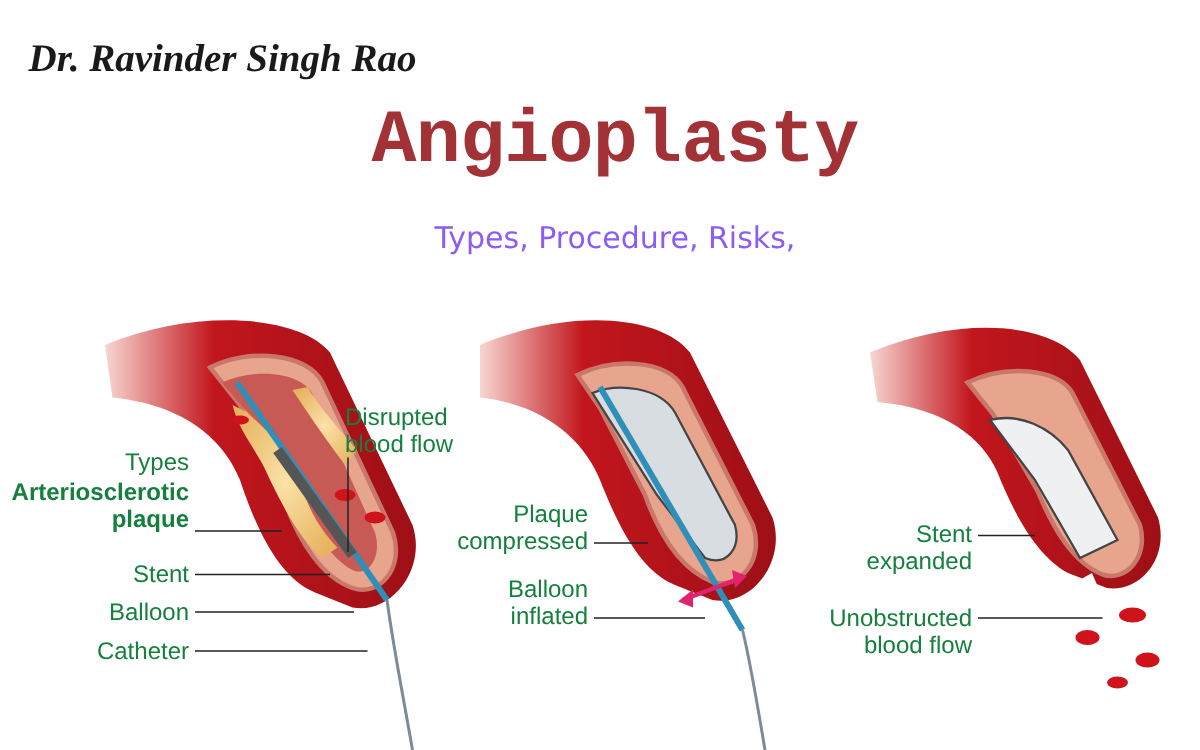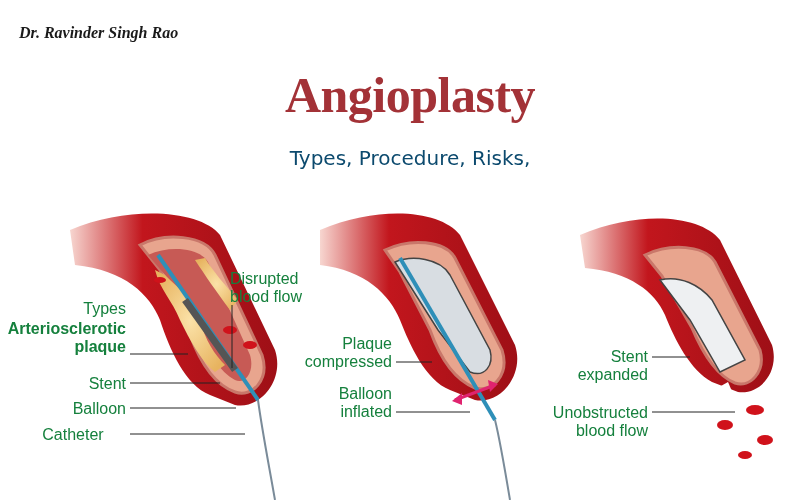--- a/index.html
+++ b/index.html
@@ -1,19 +1,19 @@
 <!DOCTYPE html>
 <html><head>
 <meta charset="utf-8">
 <style>
   html, body { margin: 0; padding: 0; }
   body { width: 800px; height: 500px; background: #ffffff; position: relative; overflow: hidden; font-family: "Liberation Sans", sans-serif; }
-  .author { position: absolute; left: 19px; top: 24px; font-family: "Liberation Serif", serif; font-style: italic; font-weight: bold; font-size: 16px; color: #1a1a1a; }
-  .title { position: absolute; left: 0; width: 800px; top: 66px; text-align: center; font-family: Liberation Serif, serif; font-weight: bold; font-size: 50px; color: #a33237; letter-spacing: -0.5px; padding-left: 20px; box-sizing: border-box; }
-  .subtitle { position: absolute; left: 0; width: 800px; top: 144px; text-align: center; font-family: "DejaVu Sans", sans-serif; font-size: 20px; line-height: 29px; color: #0c4a6e; padding-left: 20px; box-sizing: border-box; }
+  .author { position: absolute; left: 19px; top: 24px; font-family: "Liberation Serif", serif; font-style: italic; font-weight: bold; font-size: 26px; color: #1a1a1a; }
+  .title { position: absolute; left: 0; width: 800px; top: 66px; text-align: center; font-family: Liberation Mono, monospace; font-weight: bold; font-size: 50px; color: #a33237; letter-spacing: -0.5px; padding-left: 20px; box-sizing: border-box; }
+  .subtitle { position: absolute; left: 0; width: 800px; top: 144px; text-align: center; font-family: "DejaVu Sans", sans-serif; font-size: 20px; line-height: 29px; color: #8b5cf6; padding-left: 20px; box-sizing: border-box; }
   svg.diagram { position: absolute; left: 0; top: 210px; }
   .lbl { position: absolute; font-size: 16px; line-height: 18px; color: #15803d; }
   .r { text-align: right; }
 </style>
 </head>
 <body>
 
 <div class="author">Dr. Ravinder Singh Rao</div>
 <div class="title">Angioplasty</div>
 <div class="subtitle">
@@ -82,21 +82,21 @@
   </g>
 </svg>
 
 <div class="lbl r" style="left:40px; top:300px; width:86px;">Types</div>
 <div class="lbl r" style="left:0px; top:320px; width:126px;font-weight:bold;">
   <div>Arteriosclerotic</div>
   <div>plaque</div>
 </div>
 <div class="lbl r" style="left:40px; top:375px; width:86px;">Stent</div>
 <div class="lbl r" style="left:40px; top:400px; width:86px;">Balloon</div>
-<div class="lbl r" style="left:20px; top:426px; width:106px;text-align:center;">Catheter</div>
+<div class="lbl r" style="left:20px; top:426px; width:106px;">Catheter</div>
 <div class="lbl" style="left:230px; top:270px;">
   <div>Disrupted</div>
   <div>blood flow</div>
 </div>
 
 <div class="lbl r" style="left:280px; top:335px; width:112px;">
   <div>Plaque</div>
   <div>compressed</div>
 </div>
 <div class="lbl r" style="left:300px; top:385px; width:92px;">

